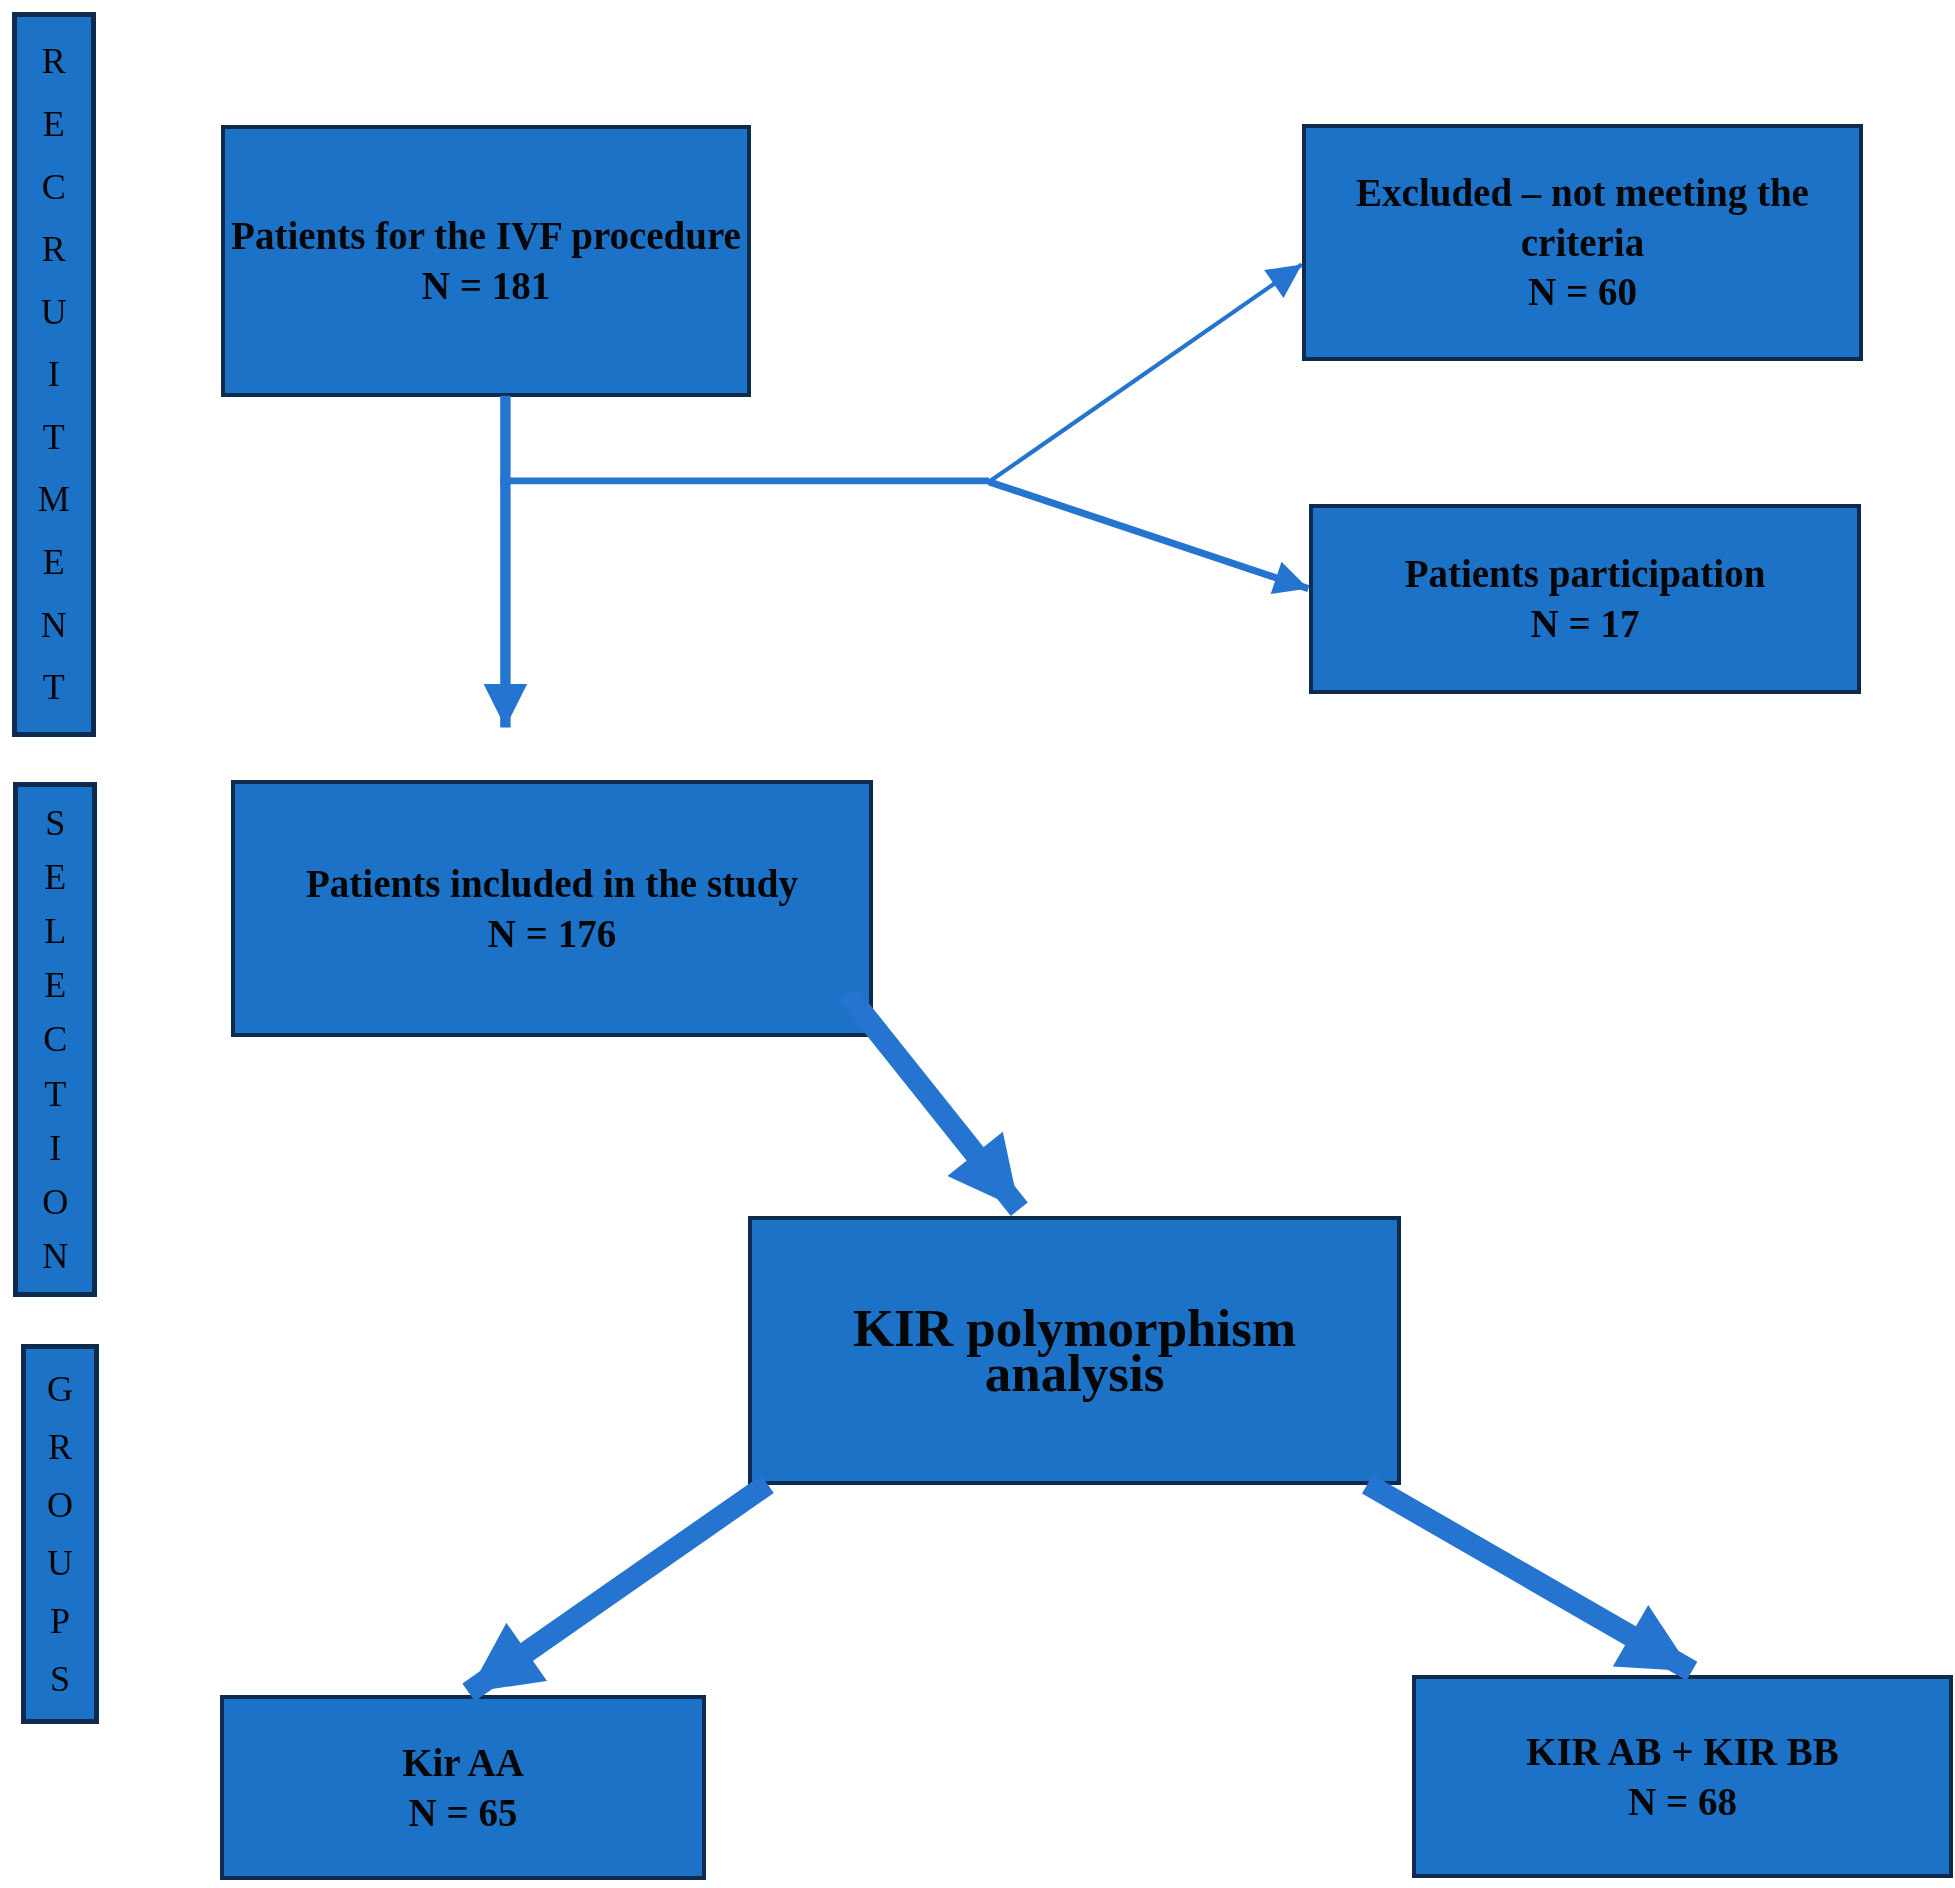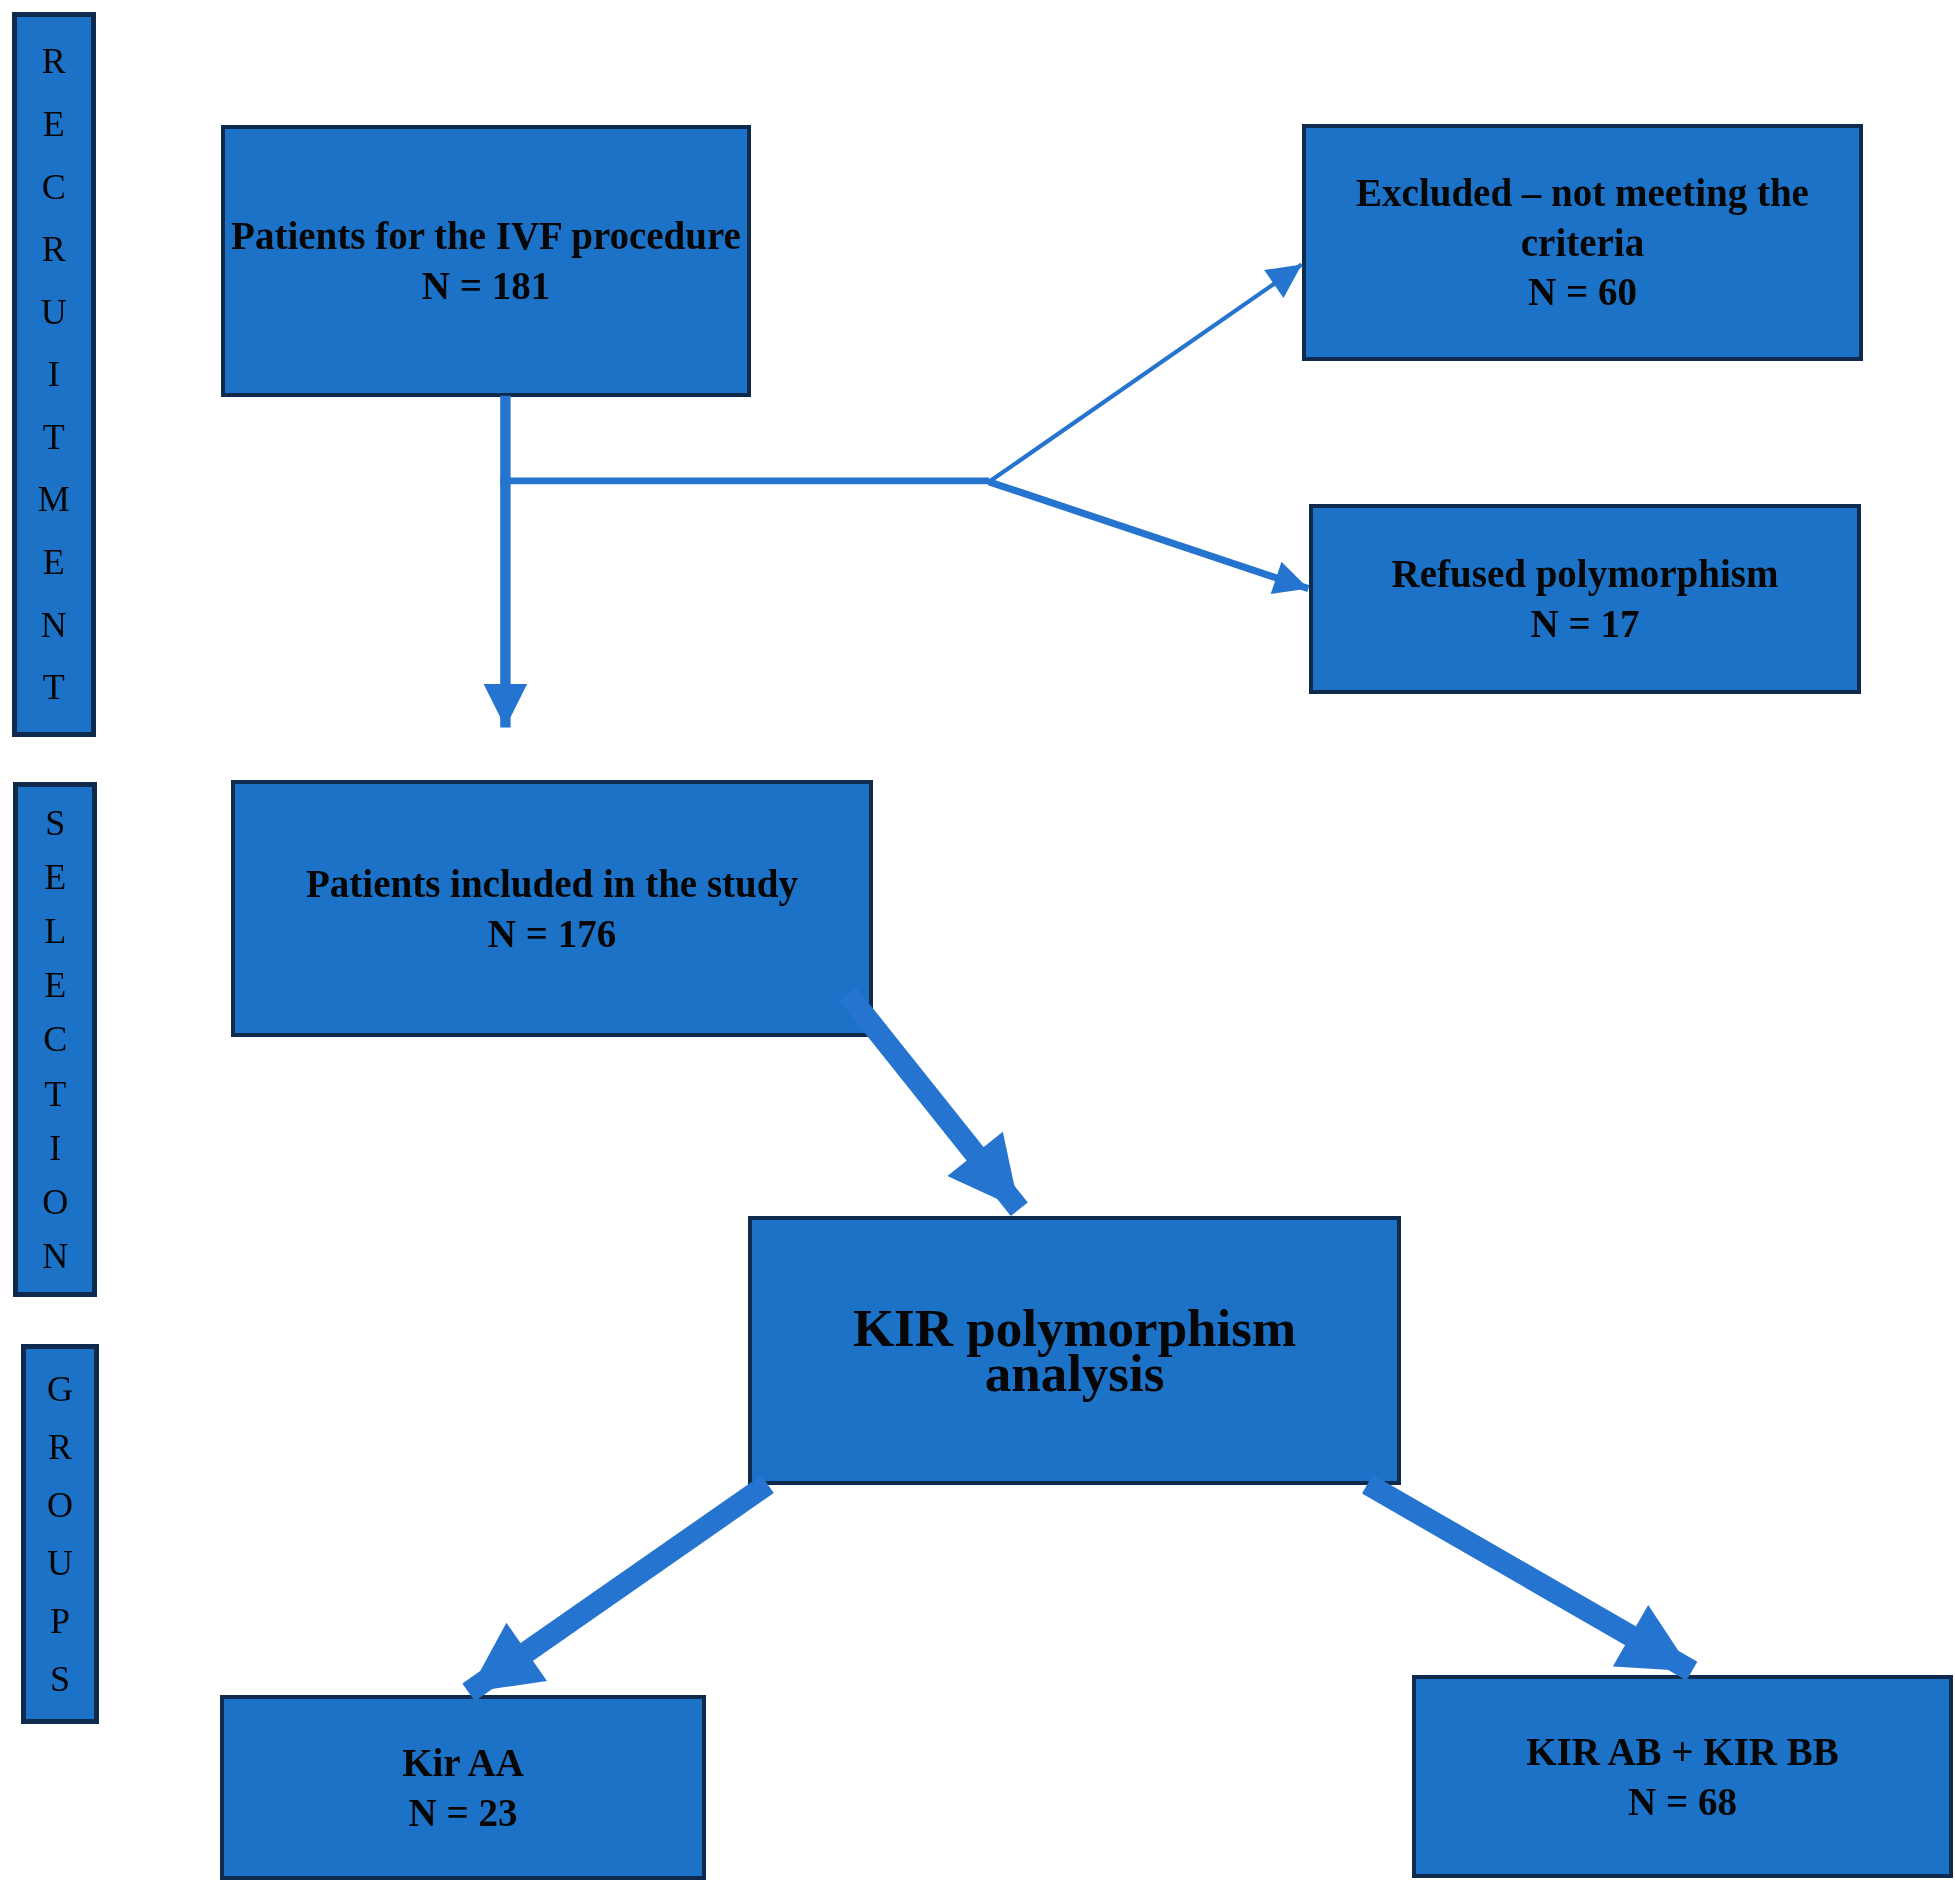--- a/index.html
+++ b/index.html
@@ -107,37 +107,37 @@
     <div class="ln">N = 181</div>
   </div>
 
   <div class="node" id="n-excl">
     <div class="ln">Excluded – not meeting the</div>
     <div class="ln">criteria</div>
     <div class="ln">N = 60</div>
   </div>
 
   <div class="node" id="n-ref">
-    <div class="ln">Refused polymorphism</div>
+    <div class="ln">Patients participation</div>
     <div class="ln">N = 17</div>
   </div>
 
   <div class="node" id="n-incl">
     <div class="ln">Patients included in the study</div>
     <div class="ln">N = 176</div>
   </div>
 
   <div class="node kir" id="n-kir">
     <div class="ln">KIR polymorphism</div>
     <div class="ln">analysis</div>
   </div>
 
   <div class="node" id="n-kiraa">
     <div class="ln">Kir AA</div>
-    <div class="ln">N = 23</div>
+    <div class="ln">N = 65</div>
   </div>
 
   <div class="node" id="n-kirab">
     <div class="ln">KIR AB + KIR BB</div>
     <div class="ln">N = 68</div>
   </div>
 
   <svg id="connectors" viewBox="0 0 4139 3997" xmlns="http://www.w3.org/2000/svg">
     <defs>
       <marker id="m-small" viewBox="0 0 10 10" refX="10" refY="5" markerUnits="userSpaceOnUse" markerWidth="85" markerHeight="72" orient="auto">

